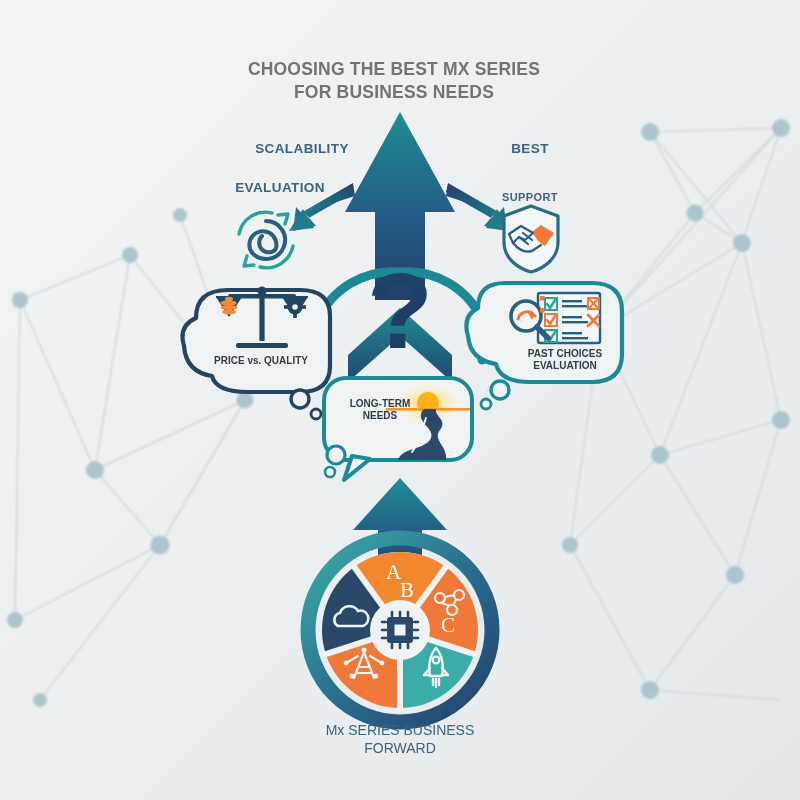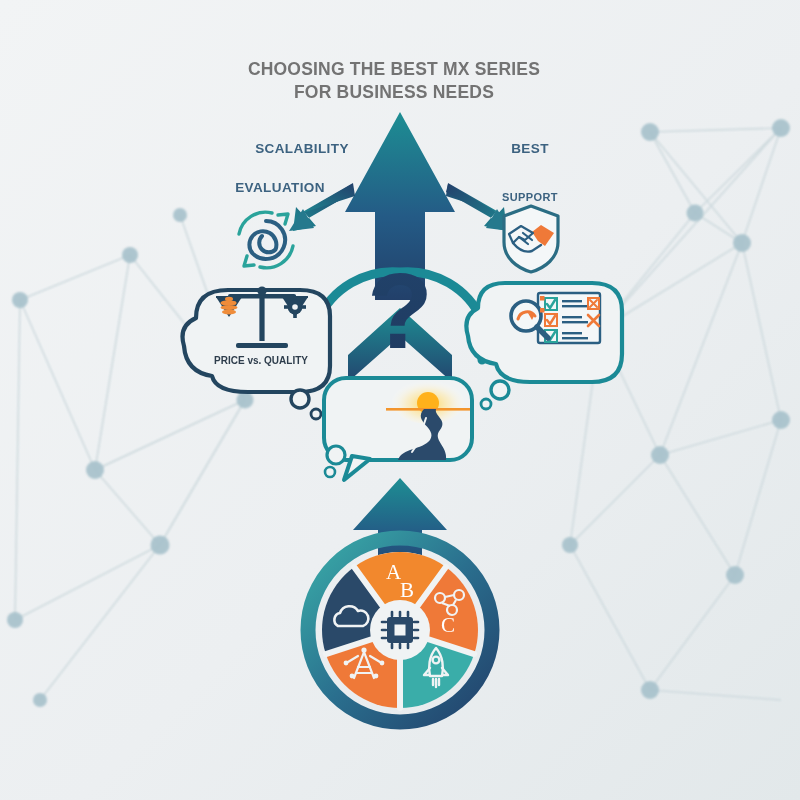--- a/index.html
+++ b/index.html
@@ -375,18 +375,24 @@
 
   <div class="lbl" id="page-title">CHOOSING THE BEST MX SERIES
 FOR BUSINESS NEEDS</div>
 
   <div class="lbl" id="lbl-scalability">SCALABILITY</div>
   <div class="lbl" id="lbl-performance">EVALUATION</div>
   <div class="lbl" id="lbl-iuxk">BEST</div>
   <div class="lbl" id="lbl-support">SUPPORT</div>
 
   <div class="bubble-text" id="txt-price">PRICE vs. QUALITY</div>
+  <div class="bubble-text" id="txt-past">PAST CHOICES
+EVALUATION</div>
+  <div class="bubble-text" id="txt-long">LONG-TERM
+NEEDS</div>
 
   <div class="wheel-letter" id="wl-a">A</div>
   <div class="wheel-letter" id="wl-b">B</div>
   <div class="wheel-letter" id="wl-c">C</div>
 
+  <div id="caption">Mx SERIES BUSINESS
+FORWARD</div>
 </div>
 
 </body></html>

